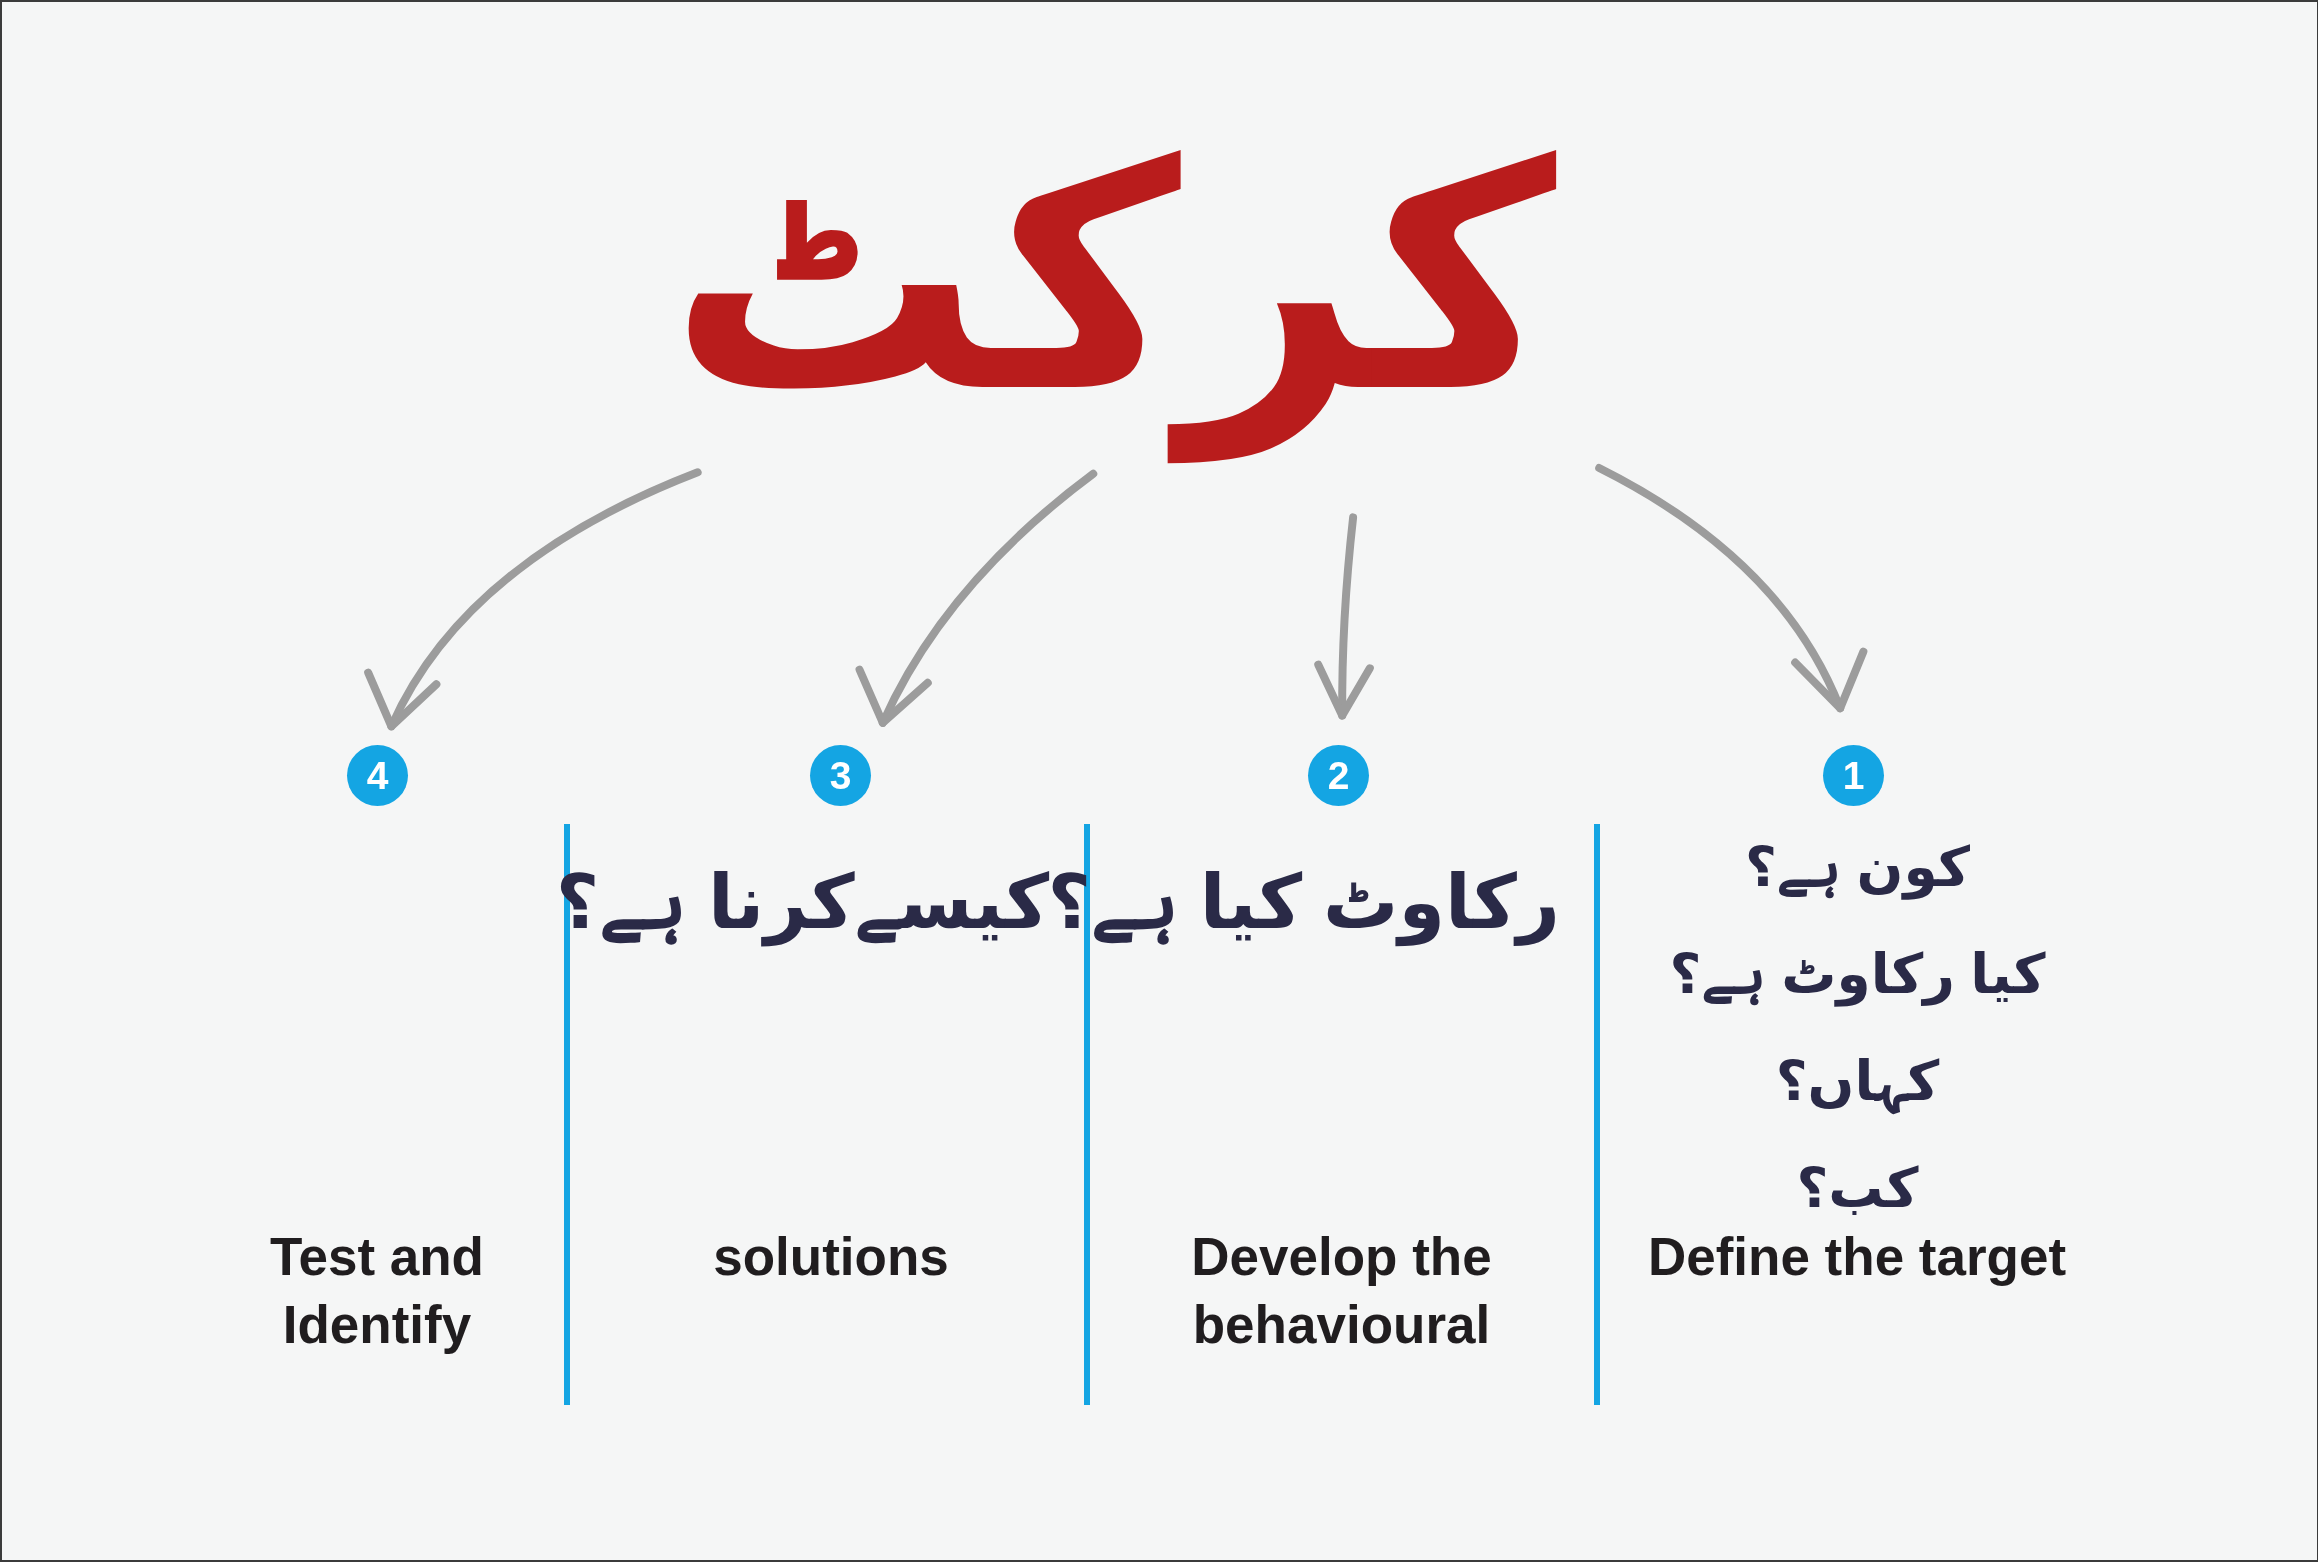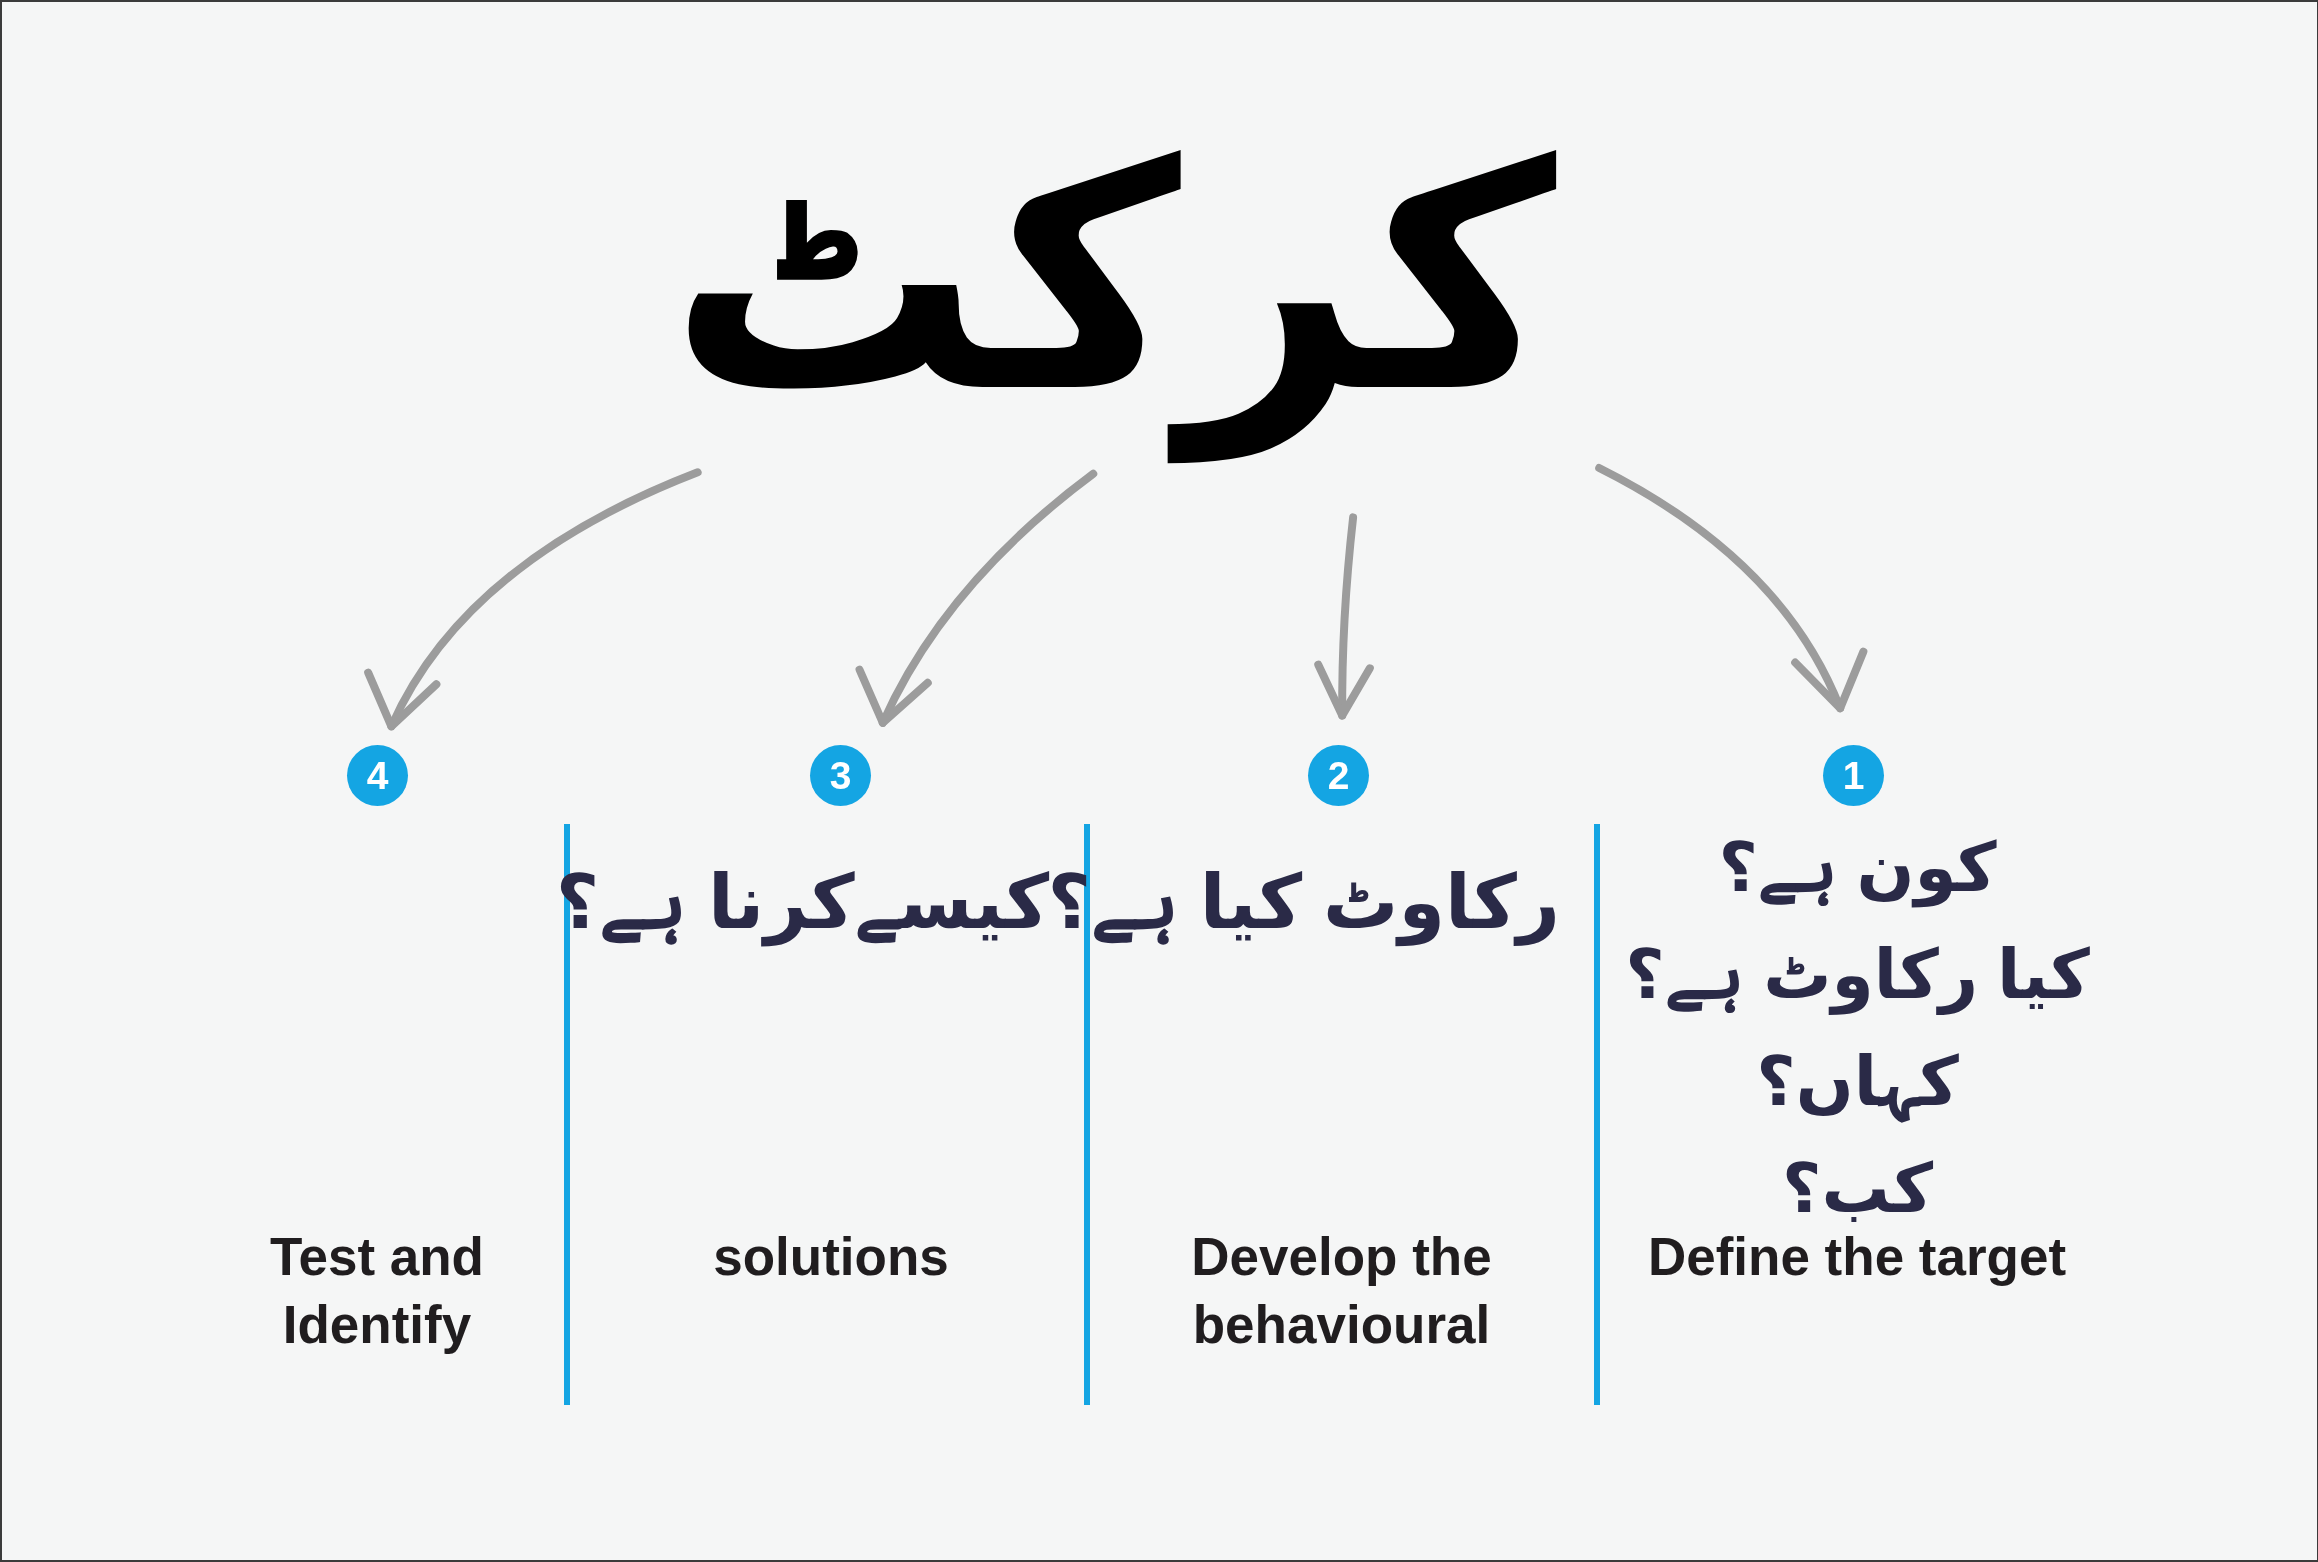--- a/index.html
+++ b/index.html
@@ -21,21 +21,21 @@
   .title {
     position: absolute;
     top: 44px;
     left: 0;
     width: 2221px;
     height: 465px;
     display: flex;
     align-items: center;
     justify-content: center;
     direction: rtl;
-    color: #000000;
+    color: #b91c1c;
     font-size: 312px;
     line-height: 1;
     font-weight: 700;
     letter-spacing: 0;
     white-space: nowrap;
   }
   
   .arrows {
     position: absolute;
     inset: 0;
@@ -87,21 +87,21 @@
     color: #2a2a47;
     font-weight: 700;
     font-size: 75px;
     line-height: 109px;
     text-align: center;
     white-space: nowrap;
   }
   .urdu.s4 { left: 158px;  width: 436px; top: 846px; }
   .urdu.s3 { left: 611px;  width: 436px; top: 846px; }
   .urdu.s2 { left: 1122px; width: 436px; top: 846px; }
-  .urdu.s1 { left: 1616px; width: 479px; top: 812px; font-size: 68px; line-height: 107px; }
+  .urdu.s1 { left: 1616px; width: 479px; top: 812px; font-size: 55px; line-height: 107px; }
   
   .english {
     position: absolute;
     color: #201d1f;
     font-weight: 700;
     font-size: 53px;
     line-height: 68px;
     text-align: center;
     top: 1221px;
   }

